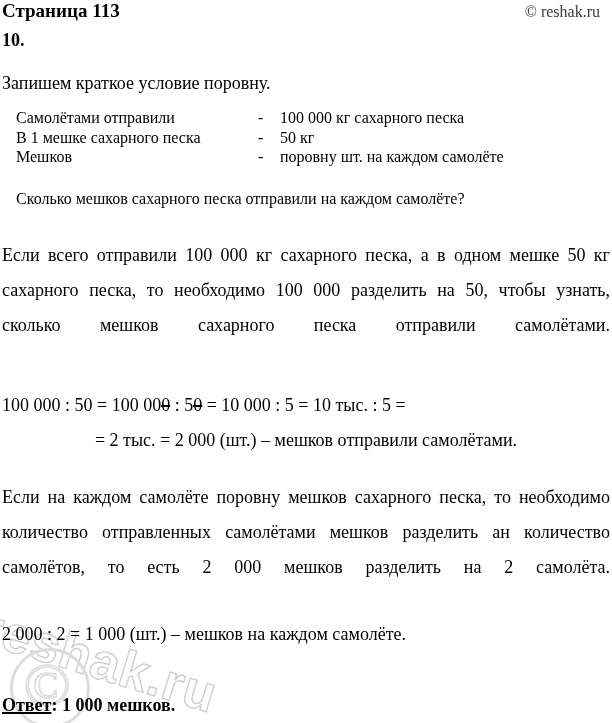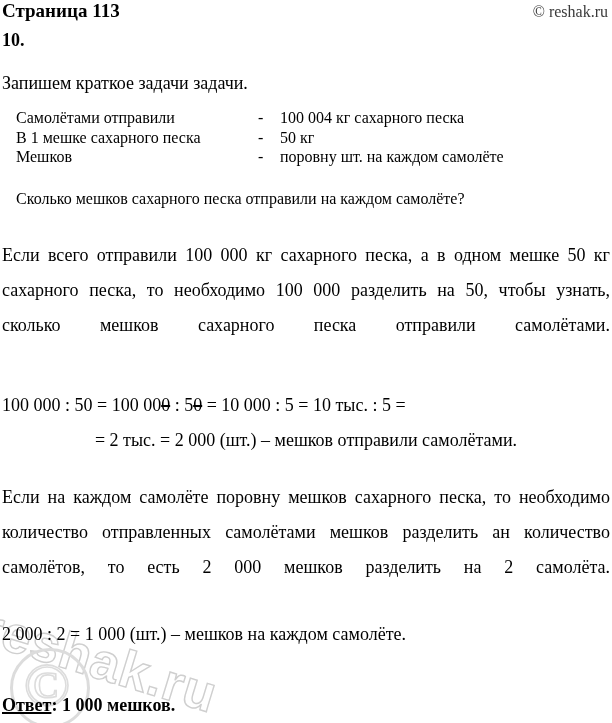--- a/index.html
+++ b/index.html
@@ -83,21 +83,21 @@
     position: absolute;
     left: 2px;
     top: 0px;
     font-size: 19px;
     font-weight: bold;
     line-height: 22px;
     white-space: nowrap;
   }
   .copyright {
     position: absolute;
-    right: 4px;
+    right: 12px;
     top: 1px;
     font-size: 16px;
     line-height: 21px;
     color: #3a3a3a;
     white-space: nowrap;
     text-align: right;
   }
 
   
   .content {
@@ -209,28 +209,28 @@
 
   <div class="header">
     <div class="page-title">Страница 113</div>
     <div class="copyright">© reshak.ru</div>
   </div>
 
   <div class="content">
 
     <div class="task-number">10.</div>
 
-    <div class="intro-line">Запишем краткое задачи задачи.</div>
+    <div class="intro-line">Запишем краткое условие поровну.</div>
 
     <table class="cond-table">
       <tbody>
         <tr>
           <td class="cond-label">Самолётами отправили</td>
           <td class="cond-dash">-</td>
-          <td class="cond-value">100 004 кг сахарного песка</td>
+          <td class="cond-value">100 000 кг сахарного песка</td>
         </tr>
         <tr>
           <td class="cond-label">В 1 мешке сахарного песка</td>
           <td class="cond-dash">-</td>
           <td class="cond-value">50 кг</td>
         </tr>
         <tr>
           <td class="cond-label">Мешков</td>
           <td class="cond-dash">-</td>
           <td class="cond-value">поровну шт. на каждом самолёте</td>

